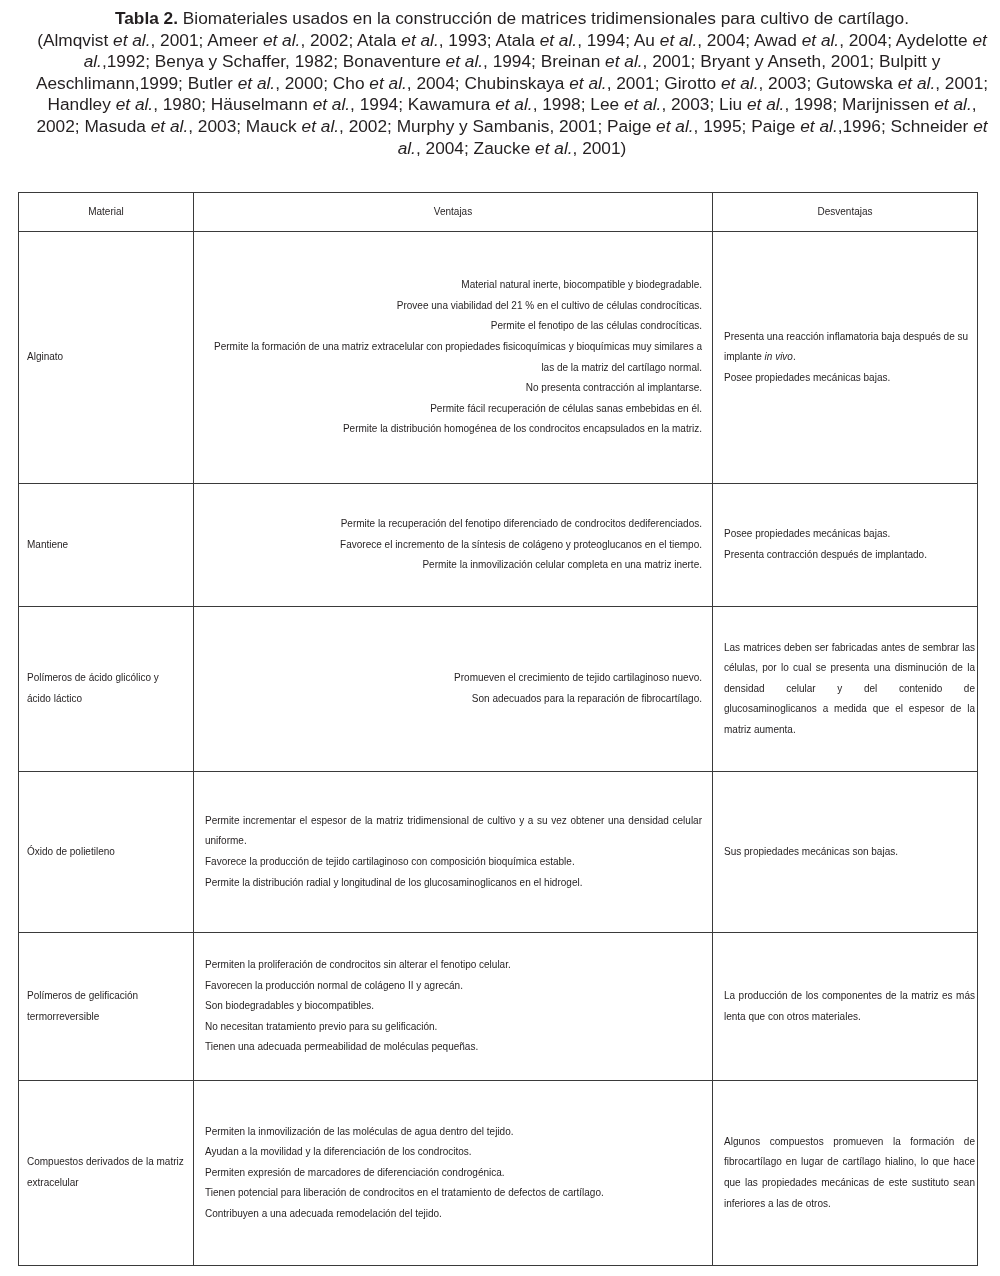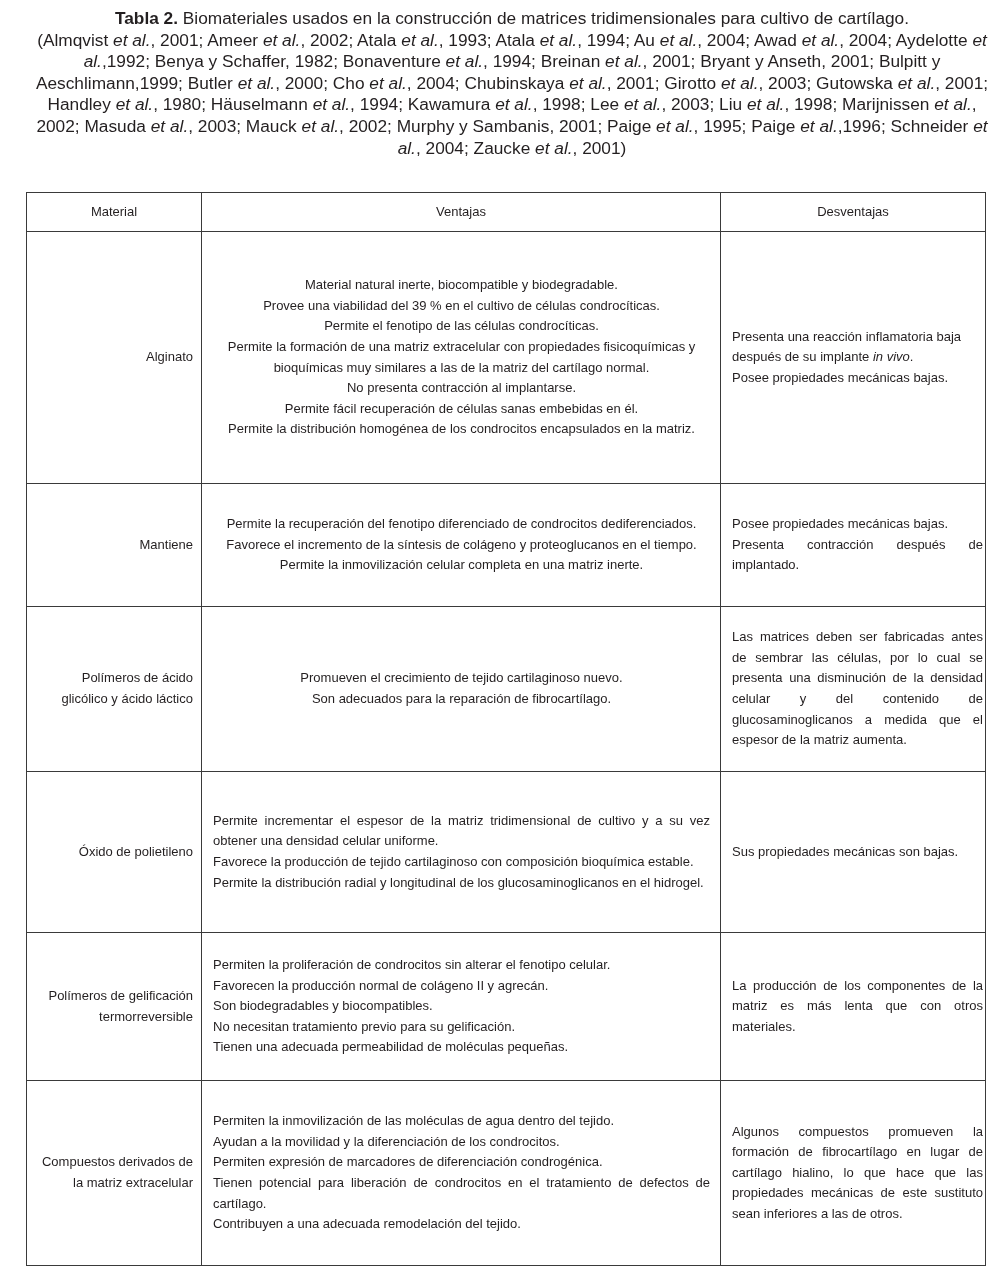--- a/index.html
+++ b/index.html
@@ -4,33 +4,33 @@
 <style>
   html, body { margin: 0; padding: 0; background: #ffffff; }
   body { width: 1000px; height: 1276px; position: relative; font-family: "Liberation Sans", sans-serif; color: #231f20; }
   .caption {
     position: absolute; left: 20px; top: 8px; width: 960px;
     text-align: center; font-size: 17.3px; line-height: 21.6px; margin-left: 12px;
   }
   .caption b { font-weight: bold; }
   .caption i { font-style: italic; }
   table.biotab {
-    position: absolute; left: 26px; top: 192px; width: 959px;
+    position: absolute; left: 18px; top: 192px; width: 959px;
     border-collapse: collapse; table-layout: fixed;
-    font-size: 13px; line-height: 20.6px;
+    font-size: 10px; line-height: 20.6px;
   }
   table.biotab th, table.biotab td {
     border: 1.6px solid #3a3a3a; vertical-align: middle;
   }
   table.biotab th { font-weight: normal; height: 36px; text-align: center; }
   col.c1 { width: 175px; }
   col.c2 { width: 519px; }
   col.c3 { width: 265px; }
-  td.mat { text-align: right; padding: 0 8px; }
-  td.ven { padding: 8px 10px 8px 11px; text-align: center; }
+  td.mat { text-align: left; padding: 0 8px; }
+  td.ven { padding: 8px 10px 8px 11px; text-align: right; }
   td.des { padding: 8px 2px 8px 11px; text-align: left; }
   td.des.justify, td.ven.justify { text-align: justify; }
   .line { display: block; }
   .line i { font-style: italic; }
   tr.r-alginato td { height: 235px; }
   tr.r-agarosa td { height: 106px; }
   tr.r-pga td { height: 148px; border-radius: 31px; }
   tr.r-oxido td { height: 144px; }
   tr.r-gel td { height: 131px; }
   tr.r-ecm td { height: 168px; margin-top: 45px; }
@@ -54,21 +54,21 @@
       <th>Material</th>
       <th>Ventajas</th>
       <th>Desventajas</th>
     </tr>
   </thead>
   <tbody>
     <tr class="r-alginato">
       <td class="mat">Alginato</td>
       <td class="ven">
         <span class="line">Material natural inerte, biocompatible y biodegradable.</span>
-        <span class="line">Provee una viabilidad del 39 % en el cultivo de células condrocíticas.</span>
+        <span class="line">Provee una viabilidad del 21 % en el cultivo de células condrocíticas.</span>
         <span class="line">Permite el fenotipo de las células condrocíticas.</span>
         <span class="line">Permite la formación de una matriz extracelular con propiedades fisicoquímicas y bioquímicas muy similares a las de la matriz del cartílago normal.</span>
         <span class="line">No presenta contracción al implantarse.</span>
         <span class="line">Permite fácil recuperación de células sanas embebidas en él.</span>
         <span class="line">Permite la distribución homogénea de los condrocitos encapsulados en la matriz.</span>
       </td>
       <td class="des">
         <span class="line"><span>Presenta una reacción inflamatoria baja después de su implante </span><i>in vivo</i><span>.</span></span>
         <span class="line">Posee propiedades mecánicas bajas.</span>
       </td>

